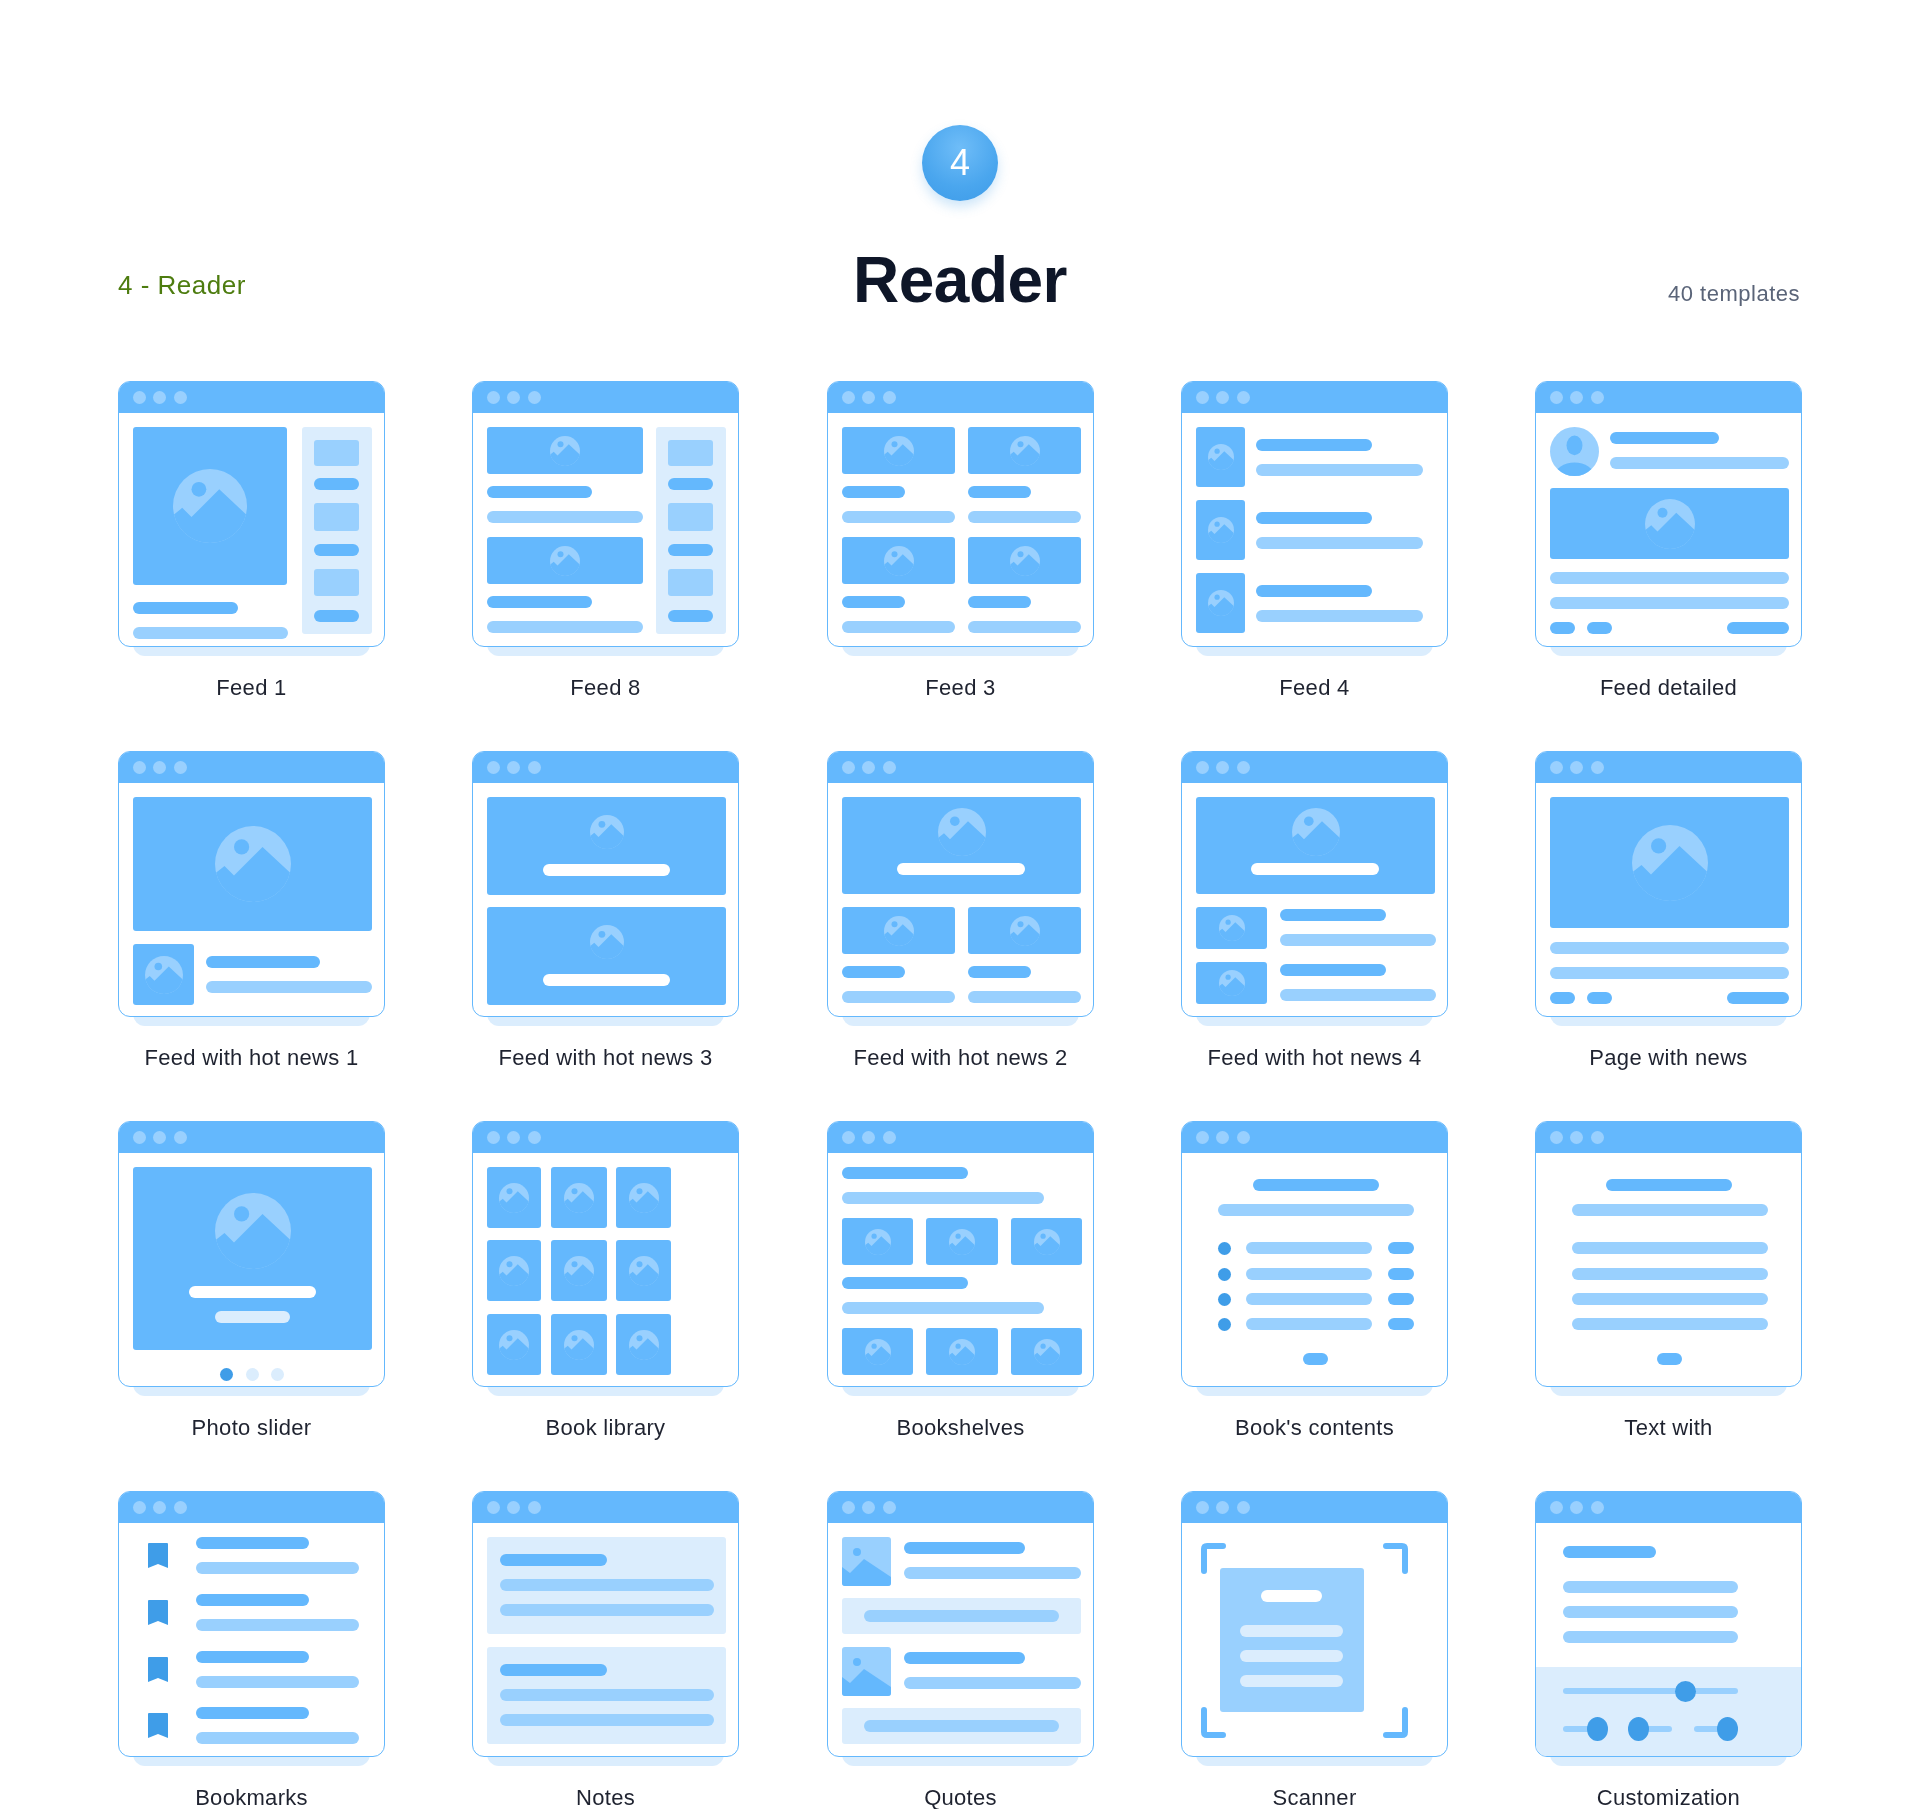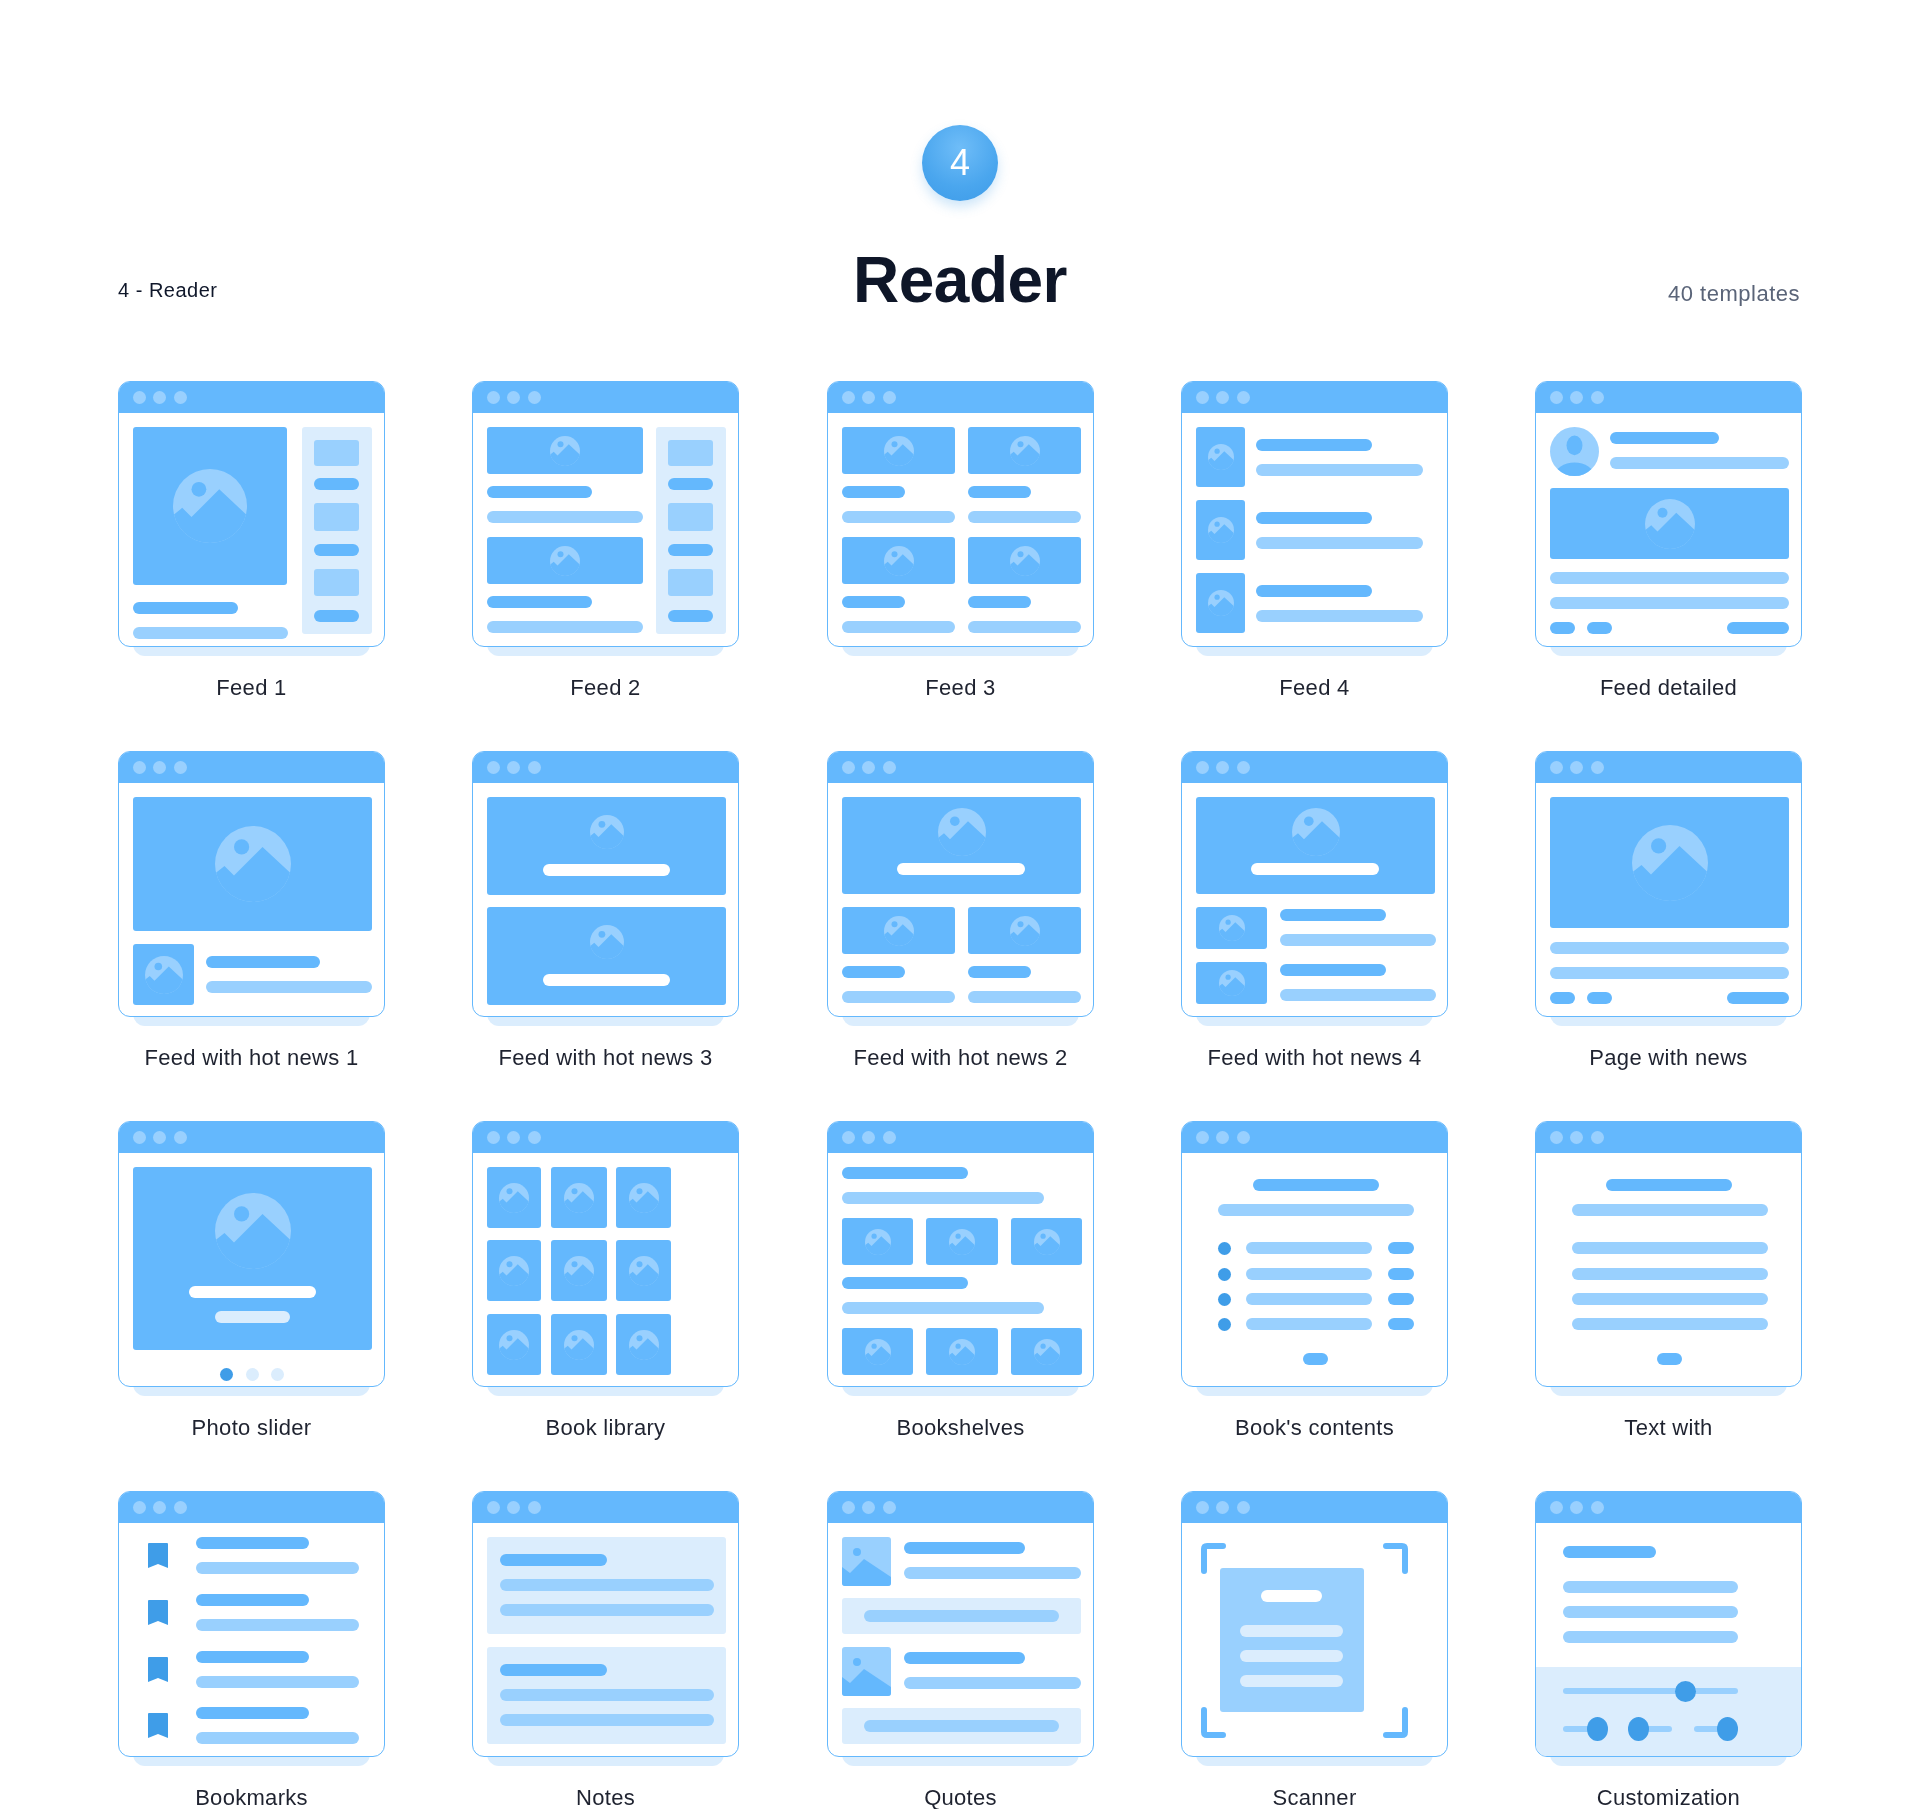--- a/index.html
+++ b/index.html
@@ -4,21 +4,21 @@
 <style>
   html, body { margin: 0; padding: 0; background: #ffffff; }
   body { width: 1920px; height: 1809px; position: relative; overflow: hidden;
          font-family: "Liberation Sans", "DejaVu Sans", sans-serif; }
   .badge { position: absolute; left: 922px; top: 125px; width: 76px; height: 76px; border-radius: 50%;
            background: radial-gradient(circle at 50% 30%, #6fbdf8 0%, #4aa6ee 60%, #3d9be8 100%);
            box-shadow: 0 6px 12px rgba(61,155,232,0.25);
            color: #fff; font-size: 36px; line-height: 76px; text-align: center; }
   .page-title { position: absolute; left: 0; width: 1920px; top: 243px; text-align: center;
                 font-size: 64px; font-weight: bold; color: #0e1628; letter-spacing: -0.5px; }
-  .crumb { position: absolute; left: 118px; top: 279px; font-size: 20px; color: #0f172a; letter-spacing: 0.5px; }
+  .crumb { position: absolute; left: 118px; top: 270px; font-size: 26px; color: #4d7c0f; letter-spacing: 0.5px; }
   .count { position: absolute; right: 120px; top: 281px; font-size: 22px; color: #5a6478; letter-spacing: 0.5px; }
 
   .tile { position: absolute; width: 267px; height: 340px; }
   .shadow { position: absolute; left: 15px; top: 248px; width: 237px; height: 27px; background: #dbedfd; border-radius: 0 0 12px 12px; }
   .card { position: absolute; left: 0; top: 0; width: 265px; height: 264px; background: #fff;
           border: 1px solid #64b8fd; border-radius: 12px; overflow: hidden; cursor: pointer; }
   .titlebar { position: absolute; left: 0; top: 0; width: 100%; height: 31px; background: #64b8fd; }
   .dot { position: absolute; top: 9px; width: 13px; height: 13px; border-radius: 50%; background: #99d0fe; }
   .label { position: absolute; left: -40px; width: 347px; top: 294px; text-align: center;
            font-size: 22px; color: #1f2330; letter-spacing: 0.3px; }
@@ -111,21 +111,21 @@
         <div class="s bar1" style="left: 14px; top: 214px; width: 105px; height: 12px;"></div>
         <div class="s bar2" style="left: 14px; top: 239px; width: 156px; height: 12px;"></div>
         <div class="s pale" style="left: 183px; top: 45px; width: 70px; height: 207px;"></div>
         <div class="s lite" style="left: 195px; top: 58px; width: 45px; height: 26px;"></div>
         <div class="s bar1" style="left: 195px; top: 96px; width: 45px; height: 12px;"></div>
         <div class="s lite" style="left: 195px; top: 121px; width: 45px; height: 28px;"></div>
         <div class="s bar1" style="left: 195px; top: 162px; width: 45px; height: 12px;"></div>
         <div class="s lite" style="left: 195px; top: 187px; width: 45px; height: 27px;"></div>
         <div class="s bar1" style="left: 195px; top: 228px; width: 45px; height: 12px;"></div>
       </div>
-      <div class="label">Feed 2</div>
+      <div class="label">Feed 8</div>
     </div>
     <div class="tile" style="left: 827px; top: 381px;">
       <div class="shadow"></div>
       <div class="card">
         <div class="titlebar">
           <div class="dot" style="left: 14px;"></div>
           <div class="dot" style="left: 34px;"></div>
           <div class="dot" style="left: 55px;"></div>
         </div>
         <div class="s blk" style="left: 14px; top: 45px; width: 113px; height: 47px;">

